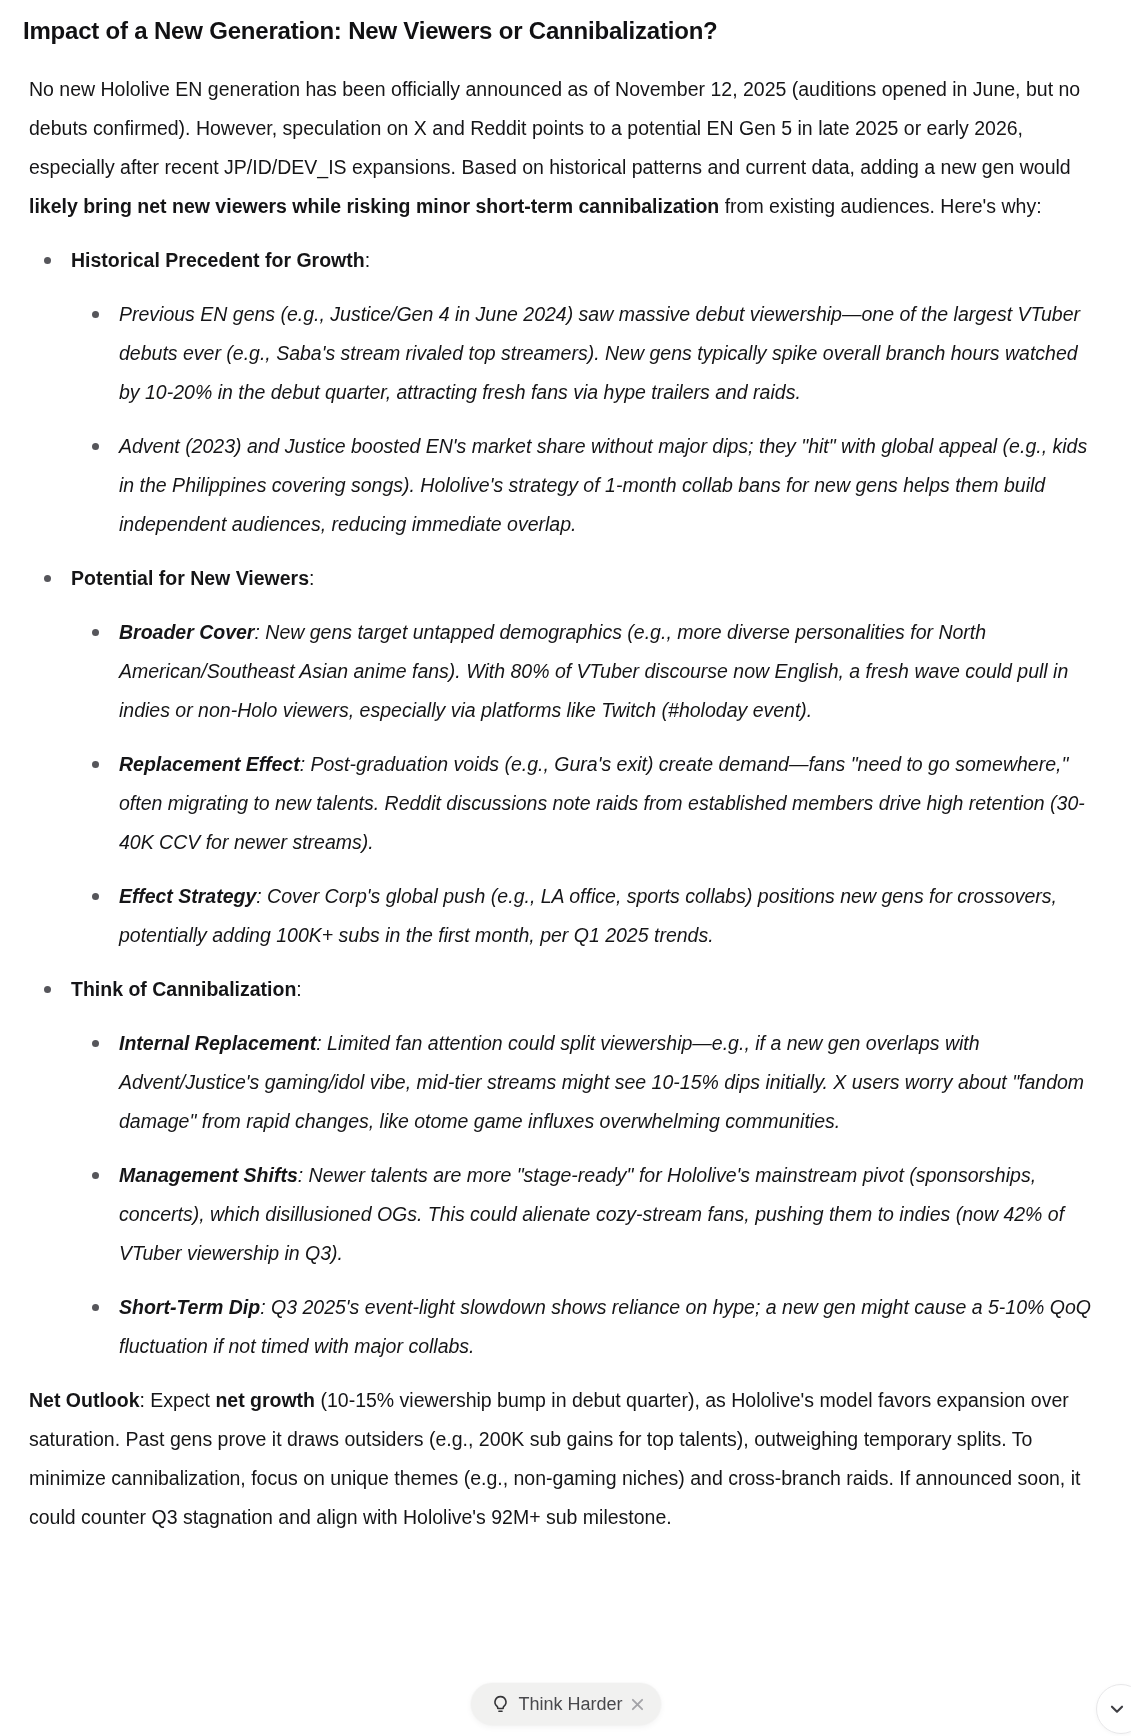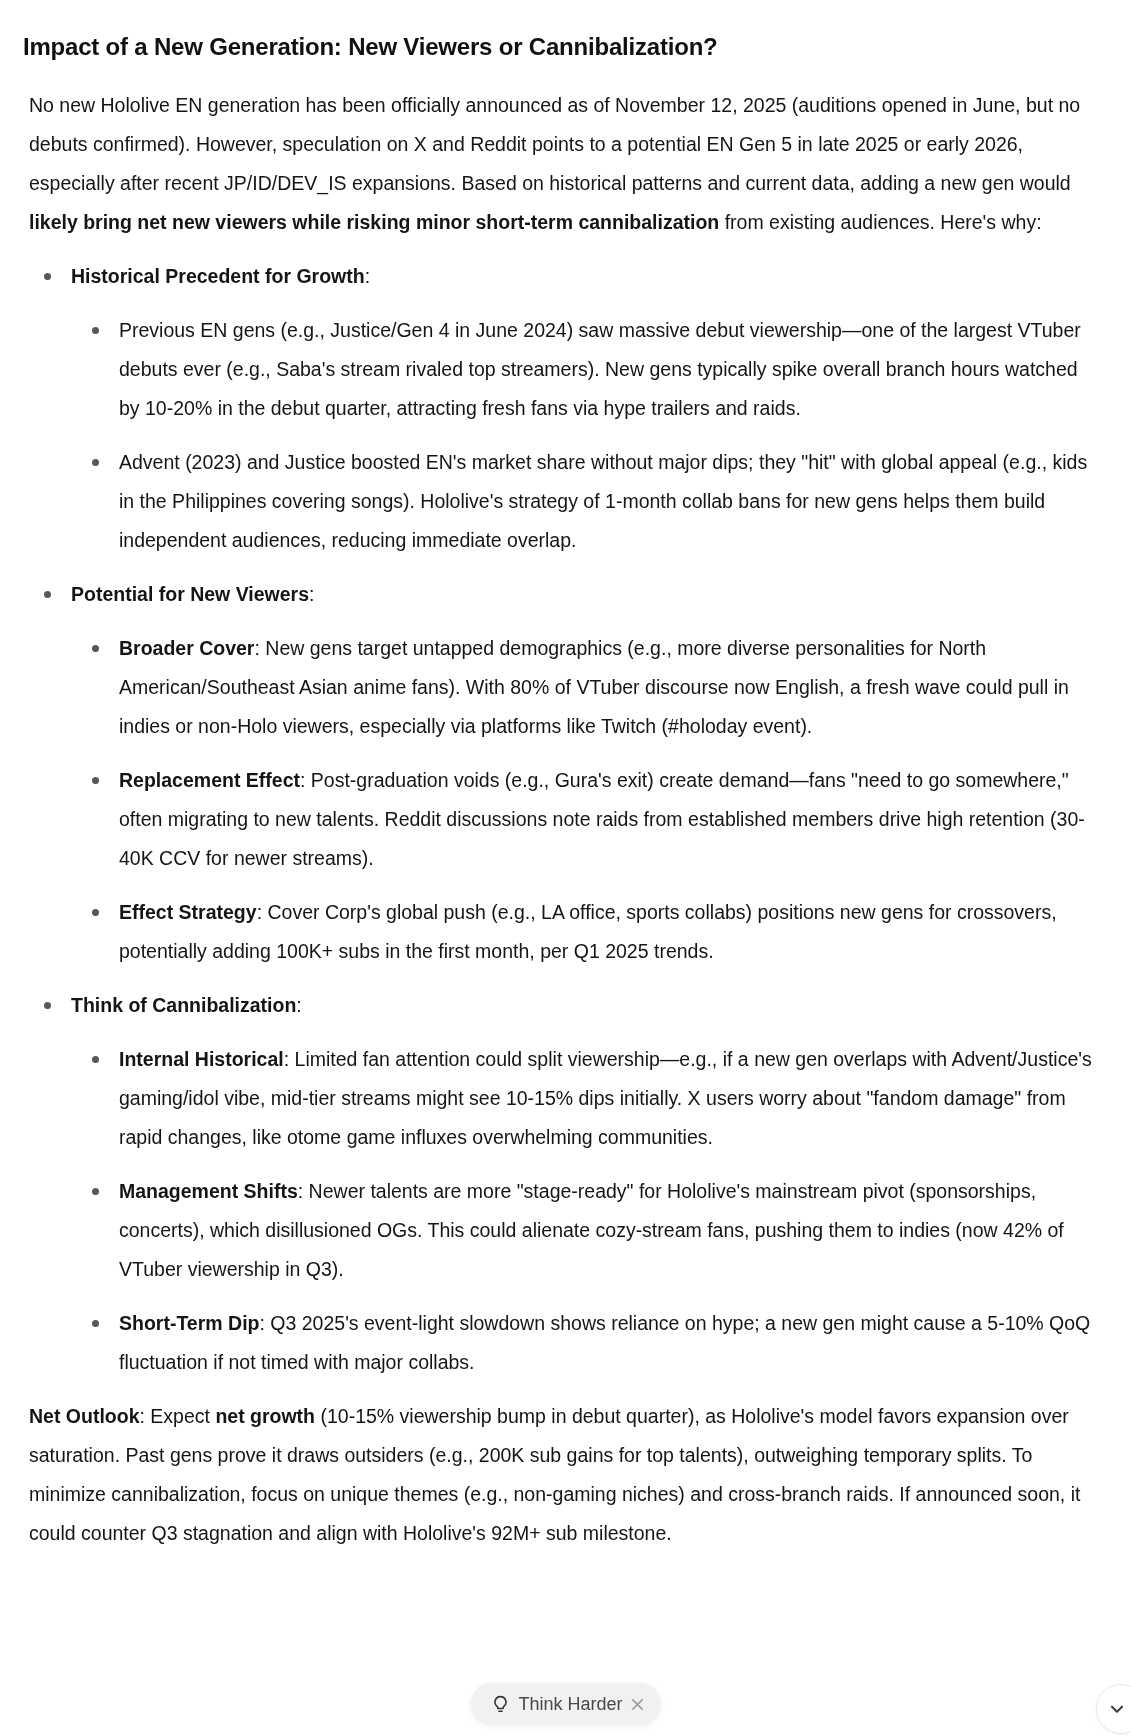--- a/index.html
+++ b/index.html
@@ -3,34 +3,34 @@
 <meta charset="utf-8">
 <style>
   html,body{margin:0;padding:0;background:#ffffff;}
   body{
     width:1131px;height:1736px;overflow:hidden;position:relative;
     color:#151517;
     font-family:"Liberation Sans",sans-serif;
     font-size:19.5px;line-height:39px;
     -webkit-font-smoothing:antialiased;
   }
-  .content{padding:28px 22px 60px 23px;}
+  .content{padding:12px 22px 60px 23px;}
   .title{
     font-size:24px;line-height:30px;font-weight:700;
     letter-spacing:-0.2px;margin:4px 0 24px 0;color:#111113;
   }
   .para{margin:0 0 15px 6px;}
   b{font-weight:700;}
   ul{list-style:none;margin:8px;padding:0;}
   ul.l1 > li{position:relative;padding-left:40px;margin:0 0 15px 0;}
   ul.l1 > li::before{
     content:"";position:absolute;left:13px;top:16px;
     width:7px;height:7px;border-radius:50%;background:#56565b;
   }
-  ul.l2{margin-top:15px;}
+  ul.l2{margin-top:15px;font-style:italic;}
   ul.l2 > li{position:relative;padding-left:40px;margin:0 0 15px 0;}
   ul.l2 > li:last-child{margin-bottom:0;}
   ul.l2 > li::before{
     content:"";position:absolute;left:13px;top:16px;
     width:7px;height:7px;border-radius:50%;background:#56565b;
   }
   .pill{
     position:fixed;left:50%;bottom:11px;transform:translateX(-50%);
     height:42px;display:flex;align-items:center;gap:8px;
     padding:0 17px 0 19px;border-radius:21px;
@@ -62,21 +62,21 @@
       <li><span><b>Historical Precedent for Growth</b><span>:</span></span><ul class="l2">
           <li><span>Previous EN gens (e.g., Justice/Gen 4 in June 2024) saw massive debut viewership—one of the largest VTuber debuts ever (e.g., Saba's stream rivaled top streamers). New gens typically spike overall branch hours watched by 10-20% in the debut quarter, attracting fresh fans via hype trailers and raids.</span></li>
           <li><span>Advent (2023) and Justice boosted EN's market share without major dips; they "hit" with global appeal (e.g., kids in the Philippines covering songs). Hololive's strategy of 1-month collab bans for new gens helps them build independent audiences, reducing immediate overlap.</span></li>
         </ul></li>
       <li><span><b>Potential for New Viewers</b><span>:</span></span><ul class="l2">
           <li><b>Broader Cover</b><span>: New gens target untapped demographics (e.g., more diverse personalities for North American/Southeast Asian anime fans). With 80% of VTuber discourse now English, a fresh wave could pull in indies or non-Holo viewers, especially via platforms like Twitch (#holoday event).</span></li>
           <li><b>Replacement Effect</b><span>: Post-graduation voids (e.g., Gura's exit) create demand—fans "need to go somewhere," often migrating to new talents. Reddit discussions note raids from established members drive high retention (30-40K CCV for newer streams).</span></li>
           <li><b>Effect Strategy</b><span>: Cover Corp's global push (e.g., LA office, sports collabs) positions new gens for crossovers, potentially adding 100K+ subs in the first month, per Q1 2025 trends.</span></li>
         </ul></li>
       <li><span><b>Think of Cannibalization</b><span>:</span></span><ul class="l2">
-          <li><b>Internal Historical</b><span>: Limited fan attention could split viewership—e.g., if a new gen overlaps with Advent/Justice's gaming/idol vibe, mid-tier streams might see 10-15% dips initially. X users worry about "fandom damage" from rapid changes, like otome game influxes overwhelming communities.</span></li>
+          <li><b>Internal Replacement</b><span>: Limited fan attention could split viewership—e.g., if a new gen overlaps with Advent/Justice's gaming/idol vibe, mid-tier streams might see 10-15% dips initially. X users worry about "fandom damage" from rapid changes, like otome game influxes overwhelming communities.</span></li>
           <li><b>Management Shifts</b><span>: Newer talents are more "stage-ready" for Hololive's mainstream pivot (sponsorships, concerts), which disillusioned OGs. This could alienate cozy-stream fans, pushing them to indies (now 42% of VTuber viewership in Q3).</span></li>
           <li><b>Short-Term Dip</b><span>: Q3 2025's event-light slowdown shows reliance on hype; a new gen might cause a 5-10% QoQ fluctuation if not timed with major collabs.</span></li>
         </ul></li>
     </ul>
   <p class="para"><b>Net Outlook</b><span>: Expect </span><b>net growth</b><span> (10-15% viewership bump in debut quarter), as Hololive's model favors expansion over saturation. Past gens prove it draws outsiders (e.g., 200K sub gains for top talents), outweighing temporary splits. To minimize cannibalization, focus on unique themes (e.g., non-gaming niches) and cross-branch raids. If announced soon, it could counter Q3 stagnation and align with Hololive's 92M+ sub milestone.</span></p>
 </main>
 
 <button class="pill">
   <span class="bulb">
     <svg viewBox="0 0 24 24">

